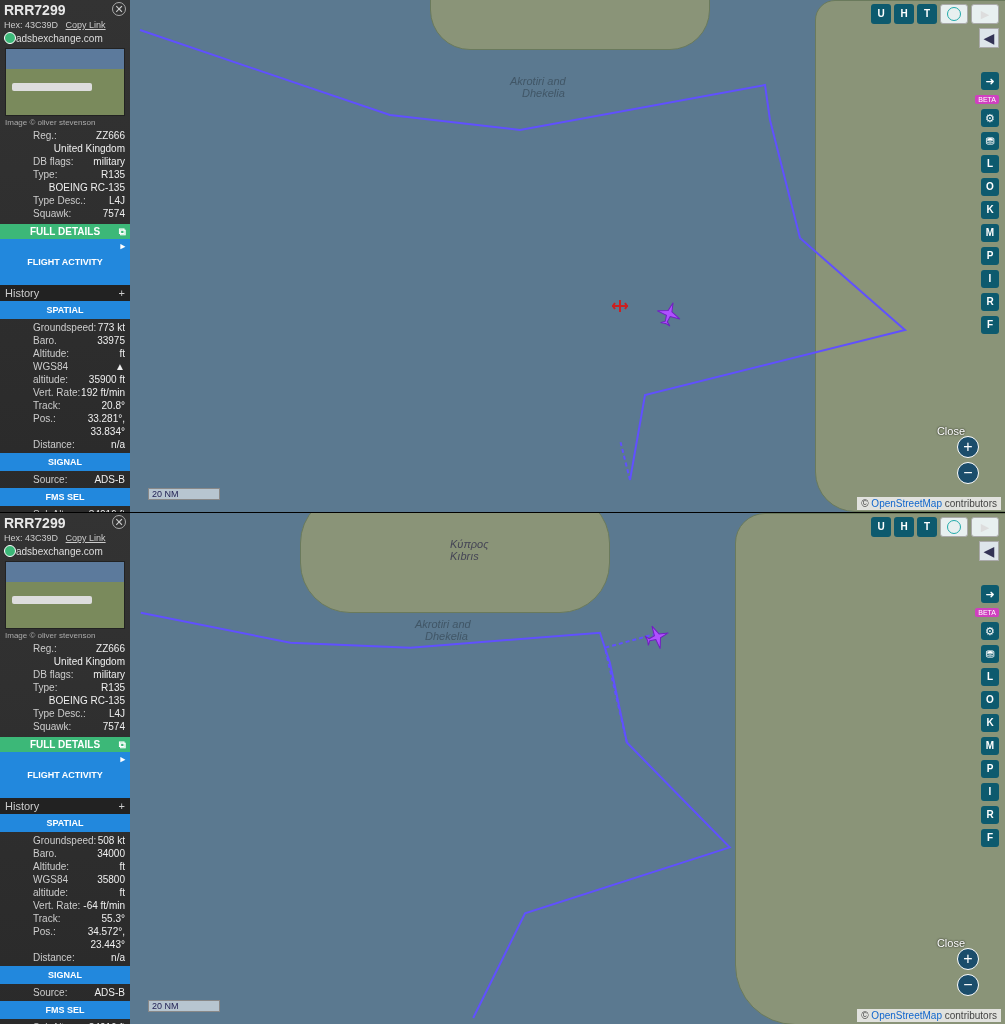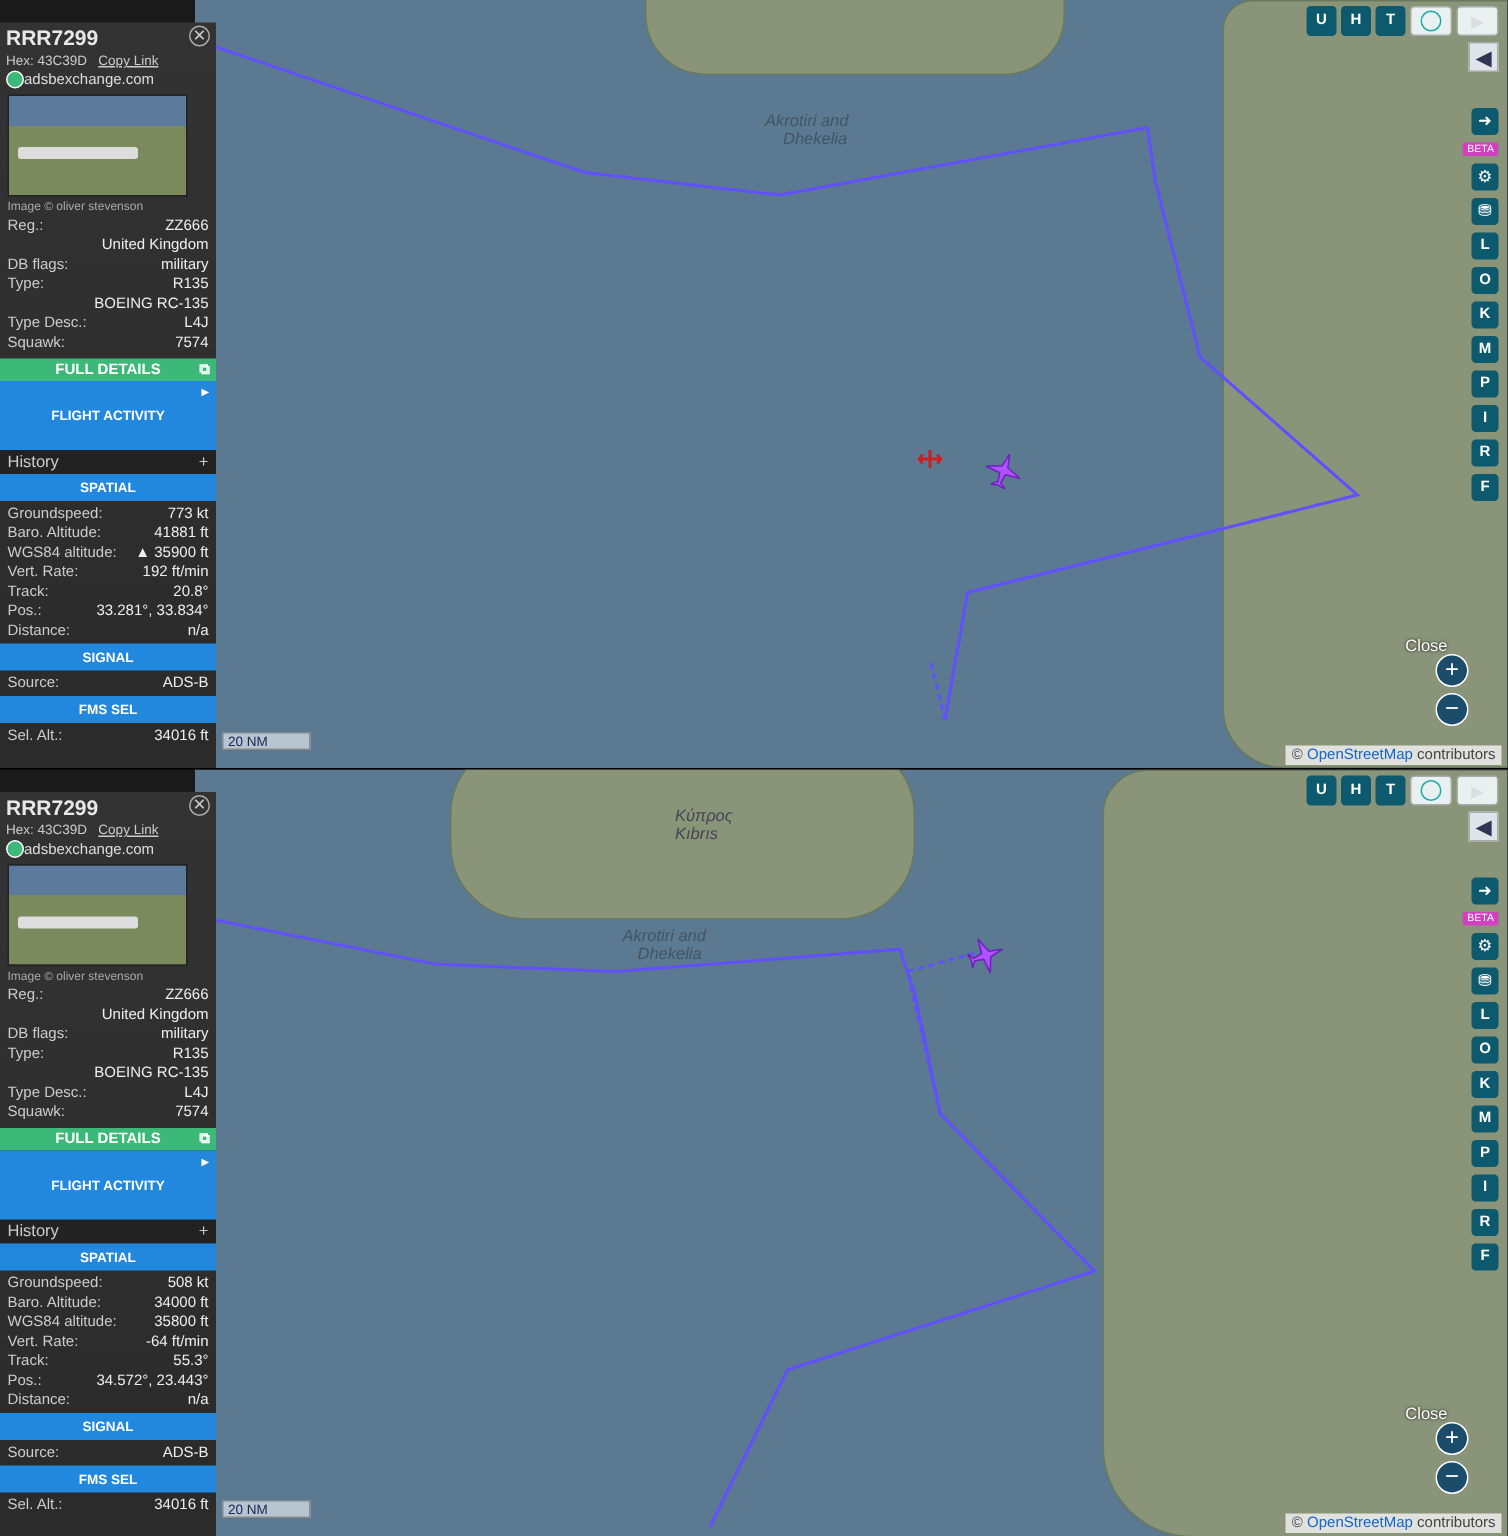--- a/index.html
+++ b/index.html
@@ -1,48 +1,48 @@
 <!DOCTYPE html>
 <html><head>
 <meta charset="utf-8">
 <style>
 * { box-sizing: border-box; margin: 0; padding: 0; }
 body { font-family: Arial, Helvetica, sans-serif; font-size: 11px; color: #ddd; background: #1a1a1a; width: 1005px; }
 .panel { position: relative; height: 512px; width: 1005px; overflow: hidden; }
 .panel + .panel { border-top: 1px solid #000; }
-.sidebar { position: absolute; left: 0; top: 15px; width: 144px; height: 100%; background: linear-gradient(#333, #2a2a2a); z-index: 10; }
+.sidebar { position: absolute; left: 0; top: 0; width: 130px; height: 100%; background: linear-gradient(#333, #2a2a2a); z-index: 10; }
 .side-header { padding: 2px 4px; position: relative; }
 .callsign { color: #e8e8e8; font-size: 14px; font-weight: bold; }
 .close-btn { position: absolute; right: 4px; top: 2px; width: 14px; height: 14px; border: 1px solid #aaa; border-radius: 50%; color: #ccc; text-align: center; line-height: 12px; font-size: 11px; cursor: pointer; }
 .hex-line { font-size: 9px; color: #ccc; padding: 0 4px; }
 .hex-link { color: #ccc; text-decoration: underline; cursor: pointer; }
 .site-line { padding: 2px 4px; display: flex; align-items: center; gap: 0; text-align: right; }
 .site-dot { width: 12px; height: 12px; border-radius: 50%; background: #3cb878; border: 1px solid #fff; }
 .site-text { color: #ddd; font-size: 10px; }
 .plane-img { width: 120px; height: 68px; margin: 2px 5px; background: linear-gradient(#5c7a9c 0%, #5c7a9c 30%, #7a8a5c 30%, #7a8a5c 100%); position: relative; border: 1px solid #222; }
 .plane-body { position: absolute; left: 6px; top: 34px; width: 80px; height: 8px; background: #ddd; border-radius: 2px; }
 .img-credit { font-size: 8px; color: #aaa; padding: 0 5px; }
 .info-block { padding: 2px 5px; }
-.info-row { display: flex; justify-content: space-between; font-size: 10px; color: #ccc; line-height: 13px; }
+.info-row { display: flex; justify-content: space-between; font-size: 10px; color: #ccc; line-height: 13px; margin-left: 28px; }
 .info-row .v { color: #eee; text-align: right; }
 .full-row { font-size: 10px; color: #eee; text-align: right; padding-right: 0; }
 .details-btn { background: #3cb878; color: #fff; text-align: center; font-size: 10px; font-weight: bold; padding: 2px; margin-top: 2px; position: relative; cursor: pointer; }
 .details-btn .ext { position: absolute; right: 4px; top: 2px; font-size: 10px; }
 .activity-btn { background: #2288dd; color: #fff; text-align: center; font-size: 9px; font-weight: bold; padding: 18px; cursor: pointer; position: relative; }
 .chev { position: absolute; right: 5px; top: 2px; font-size: 9px; }
 .history-row { background: #222; color: #ccc; padding: 2px 5px; font-size: 11px; display: flex; justify-content: space-between; cursor: pointer; }
 .section-hdr { background: #2288dd; color: #fff; text-align: center; font-size: 9px; padding: 4px; font-weight: bold; }
 
 .map { position: absolute; left: 130px; top: 0; right: 0; bottom: 0; background: #5b7990; overflow: hidden; }
 .land { position: absolute; background: #8a9478; border: 1px solid #6a7a5c; }
 .sea-label { position: absolute; color: rgba(60,80,95,0.85); font-size: 11px; font-style: italic; }
 .track { position: absolute; stroke: #6050ff; stroke-width: 2; fill: none; }
 .plane-icon { position: absolute; color: #b050ff; }
 .target-icon { position: absolute; color: #cc2020; }
-.scale-bar { position: absolute; left: 18px; bottom: 12px; background: rgba(200,210,220,0.85); border: 1px solid #888; padding: 0 3px; font-size: 9px; color: #225; width: 59px; text-align: left; }
+.scale-bar { position: absolute; left: 18px; bottom: 12px; background: rgba(200,210,220,0.85); border: 1px solid #888; padding: 0 3px; font-size: 9px; color: #225; width: 72px; text-align: left; }
 .attrib { position: absolute; right: 4px; bottom: 2px; font-size: 10px; color: #444; background: rgba(240,240,240,0.85); padding: 1px 4px; }
 .attrib a { color: #1166cc; text-decoration: none; cursor: pointer; }
 
 .top-ctrls { position: absolute; right: 6px; top: 4px; display: flex; gap: 3px; }
 .tc-btn { width: 20px; height: 20px; background: #0d5a6e; color: #fff; font-size: 10px; font-weight: bold; text-align: center; line-height: 20px; border-radius: 3px; cursor: pointer; }
 .tc-btn-light { width: 28px; height: 20px; background: #e8f0f0; border: 1px solid #aaa; border-radius: 3px; display: flex; align-items: center; justify-content: center; cursor: pointer; }
 .tc-globe { width: 14px; height: 14px; border: 1.5px solid #2aa; border-radius: 50%; position: relative; }
 .arrow-stack { position: absolute; right: 6px; top: 28px; display: flex; gap: 2px; }
 .arrow-btn { width: 20px; height: 20px; background: #dde5ea; border: 1px solid #aaa; display: flex; align-items: center; justify-content: center; color: #335; cursor: pointer; font-size: 14px; }
 .side-ctrls { position: absolute; right: 6px; top: 72px; display: flex; flex-direction: column; gap: 5px; align-items: flex-end; }
@@ -113,21 +113,21 @@
         <span>+</span>
       </div>
     <div class="section-hdr">SPATIAL</div>
     <div class="info-block">
       <div class="info-row">
           <span>Groundspeed:</span>
           <span class="v">773 kt</span>
         </div>
       <div class="info-row">
           <span>Baro. Altitude:</span>
-          <span class="v">41881 ft</span>
+          <span class="v">33975 ft</span>
         </div>
       <div class="info-row">
           <span>WGS84 altitude:</span>
           <span class="v">▲ 35900 ft</span>
         </div>
       <div class="info-row">
           <span>Vert. Rate:</span>
           <span class="v">192 ft/min</span>
         </div>
       <div class="info-row">

